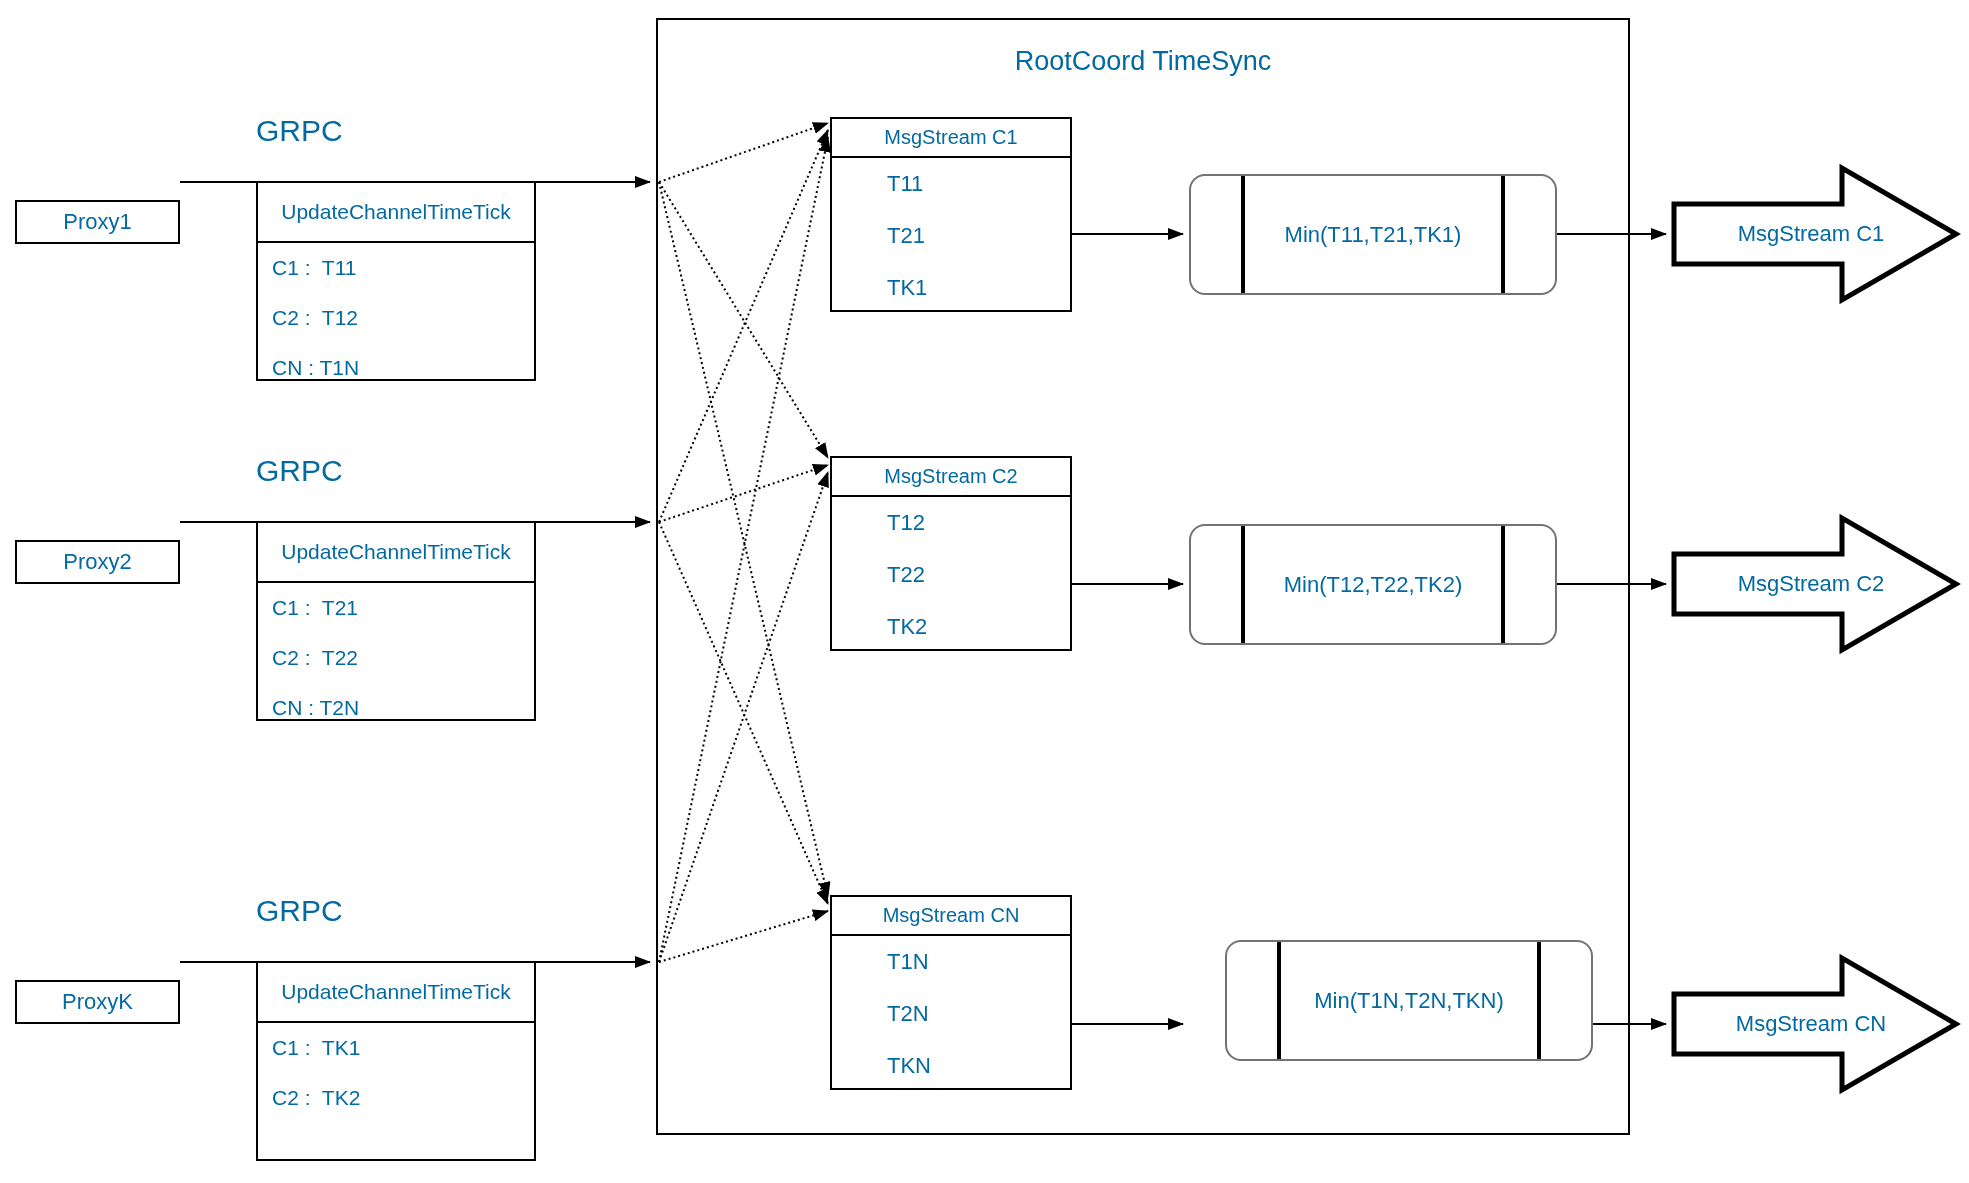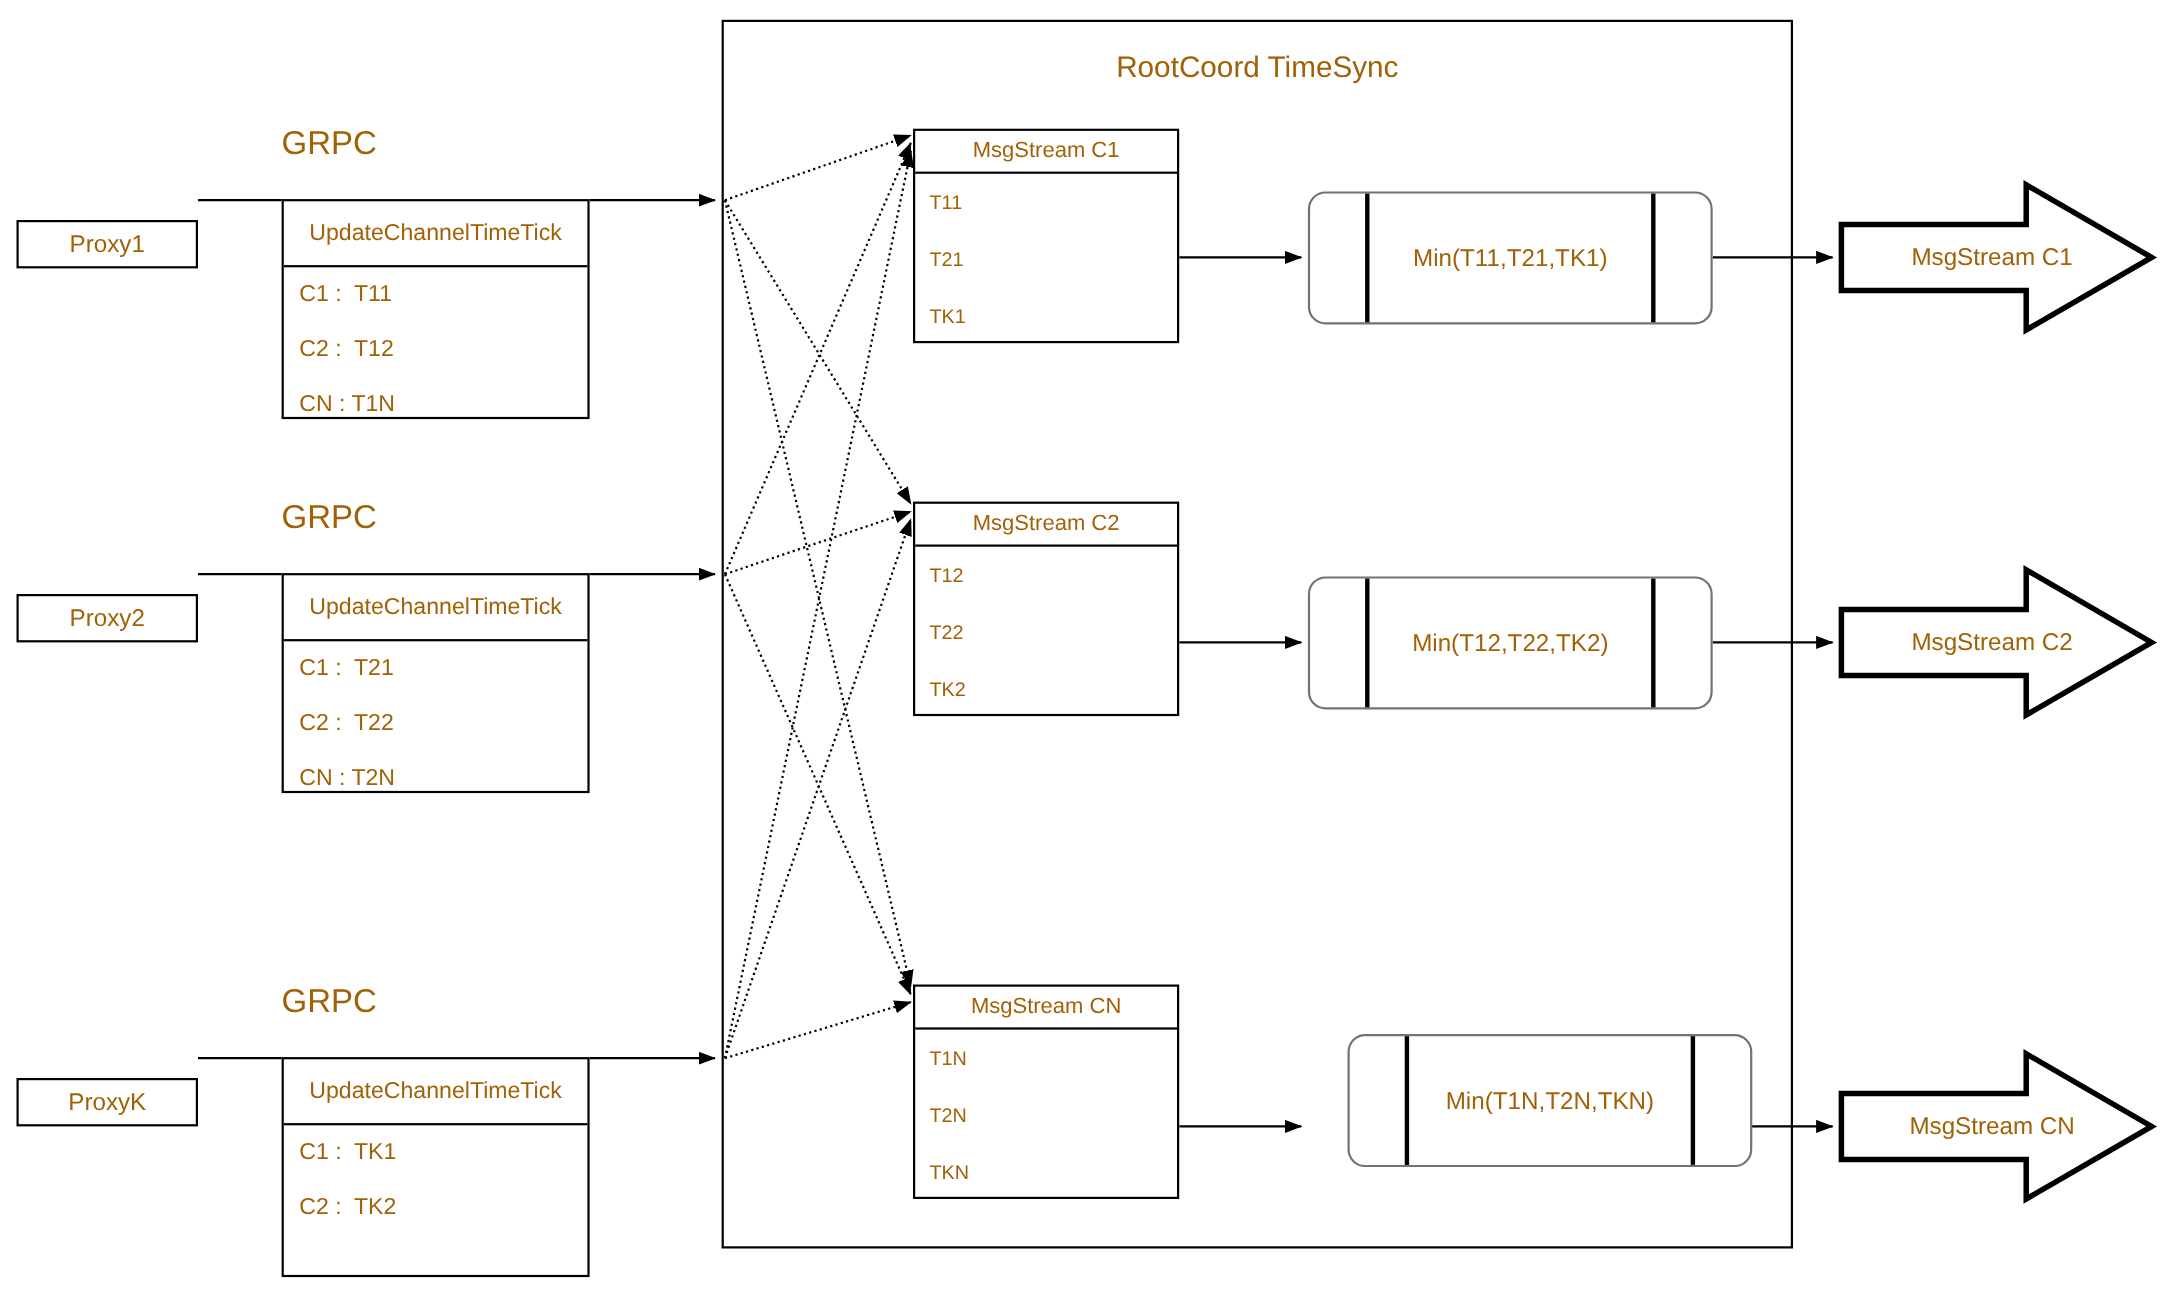--- a/index.html
+++ b/index.html
@@ -1,18 +1,18 @@
 <!DOCTYPE html>
 <html><head>
 <meta charset="utf-8">
 <style>
   html,body { margin:0; padding:0; background:#fff; }
   #canvas {
     position:relative; width:1969px; height:1183px; background:#fff;
-    font-family:"Liberation Sans", sans-serif; color:#a16207; overflow:hidden;
+    font-family:"Liberation Sans", sans-serif; color:#0369a1; overflow:hidden;
   }
   #wires { position:absolute; left:0; top:0; z-index:1; }
   .box { position:absolute; background:#fff; border:2px solid #000; box-sizing:border-box; z-index:2; }
   .proxy {
     width:165px; height:44px; display:flex; align-items:center; justify-content:center;
     font-size:22px;
     margin-top:40px;
   }
   .grpc {
     position:absolute; left:256px; width:280px; height:30px; text-align:left;
@@ -26,21 +26,21 @@
   .utable .trow {
     height:50px; display:flex; align-items:center; padding-left:14px;
     font-size:21px; white-space:pre;
   }
   .mstable { left:830px; width:242px; height:195px; }
   .mstable .thead {
     height:39px; border-bottom:2px solid #000; box-sizing:border-box;
     display:flex; align-items:center; justify-content:center; font-size:20px;
   }
   .mstable .trow {
-    height:52px; display:flex; align-items:center; padding-left:13px; font-size:18px;
+    height:52px; display:flex; align-items:center; padding-left:13px; font-size:22px;margin-left:42px;
   }
   .rootcoord {
     position:absolute; left:656px; top:18px; width:974px; height:1117px;
     border:2px solid #000; box-sizing:border-box; background:transparent; z-index:0;
   }
   .rootcoord .title {
     position:absolute; top:26px; left:0; right:0; text-align:center; font-size:27px;
   }
   .minbox {
     left:1189px; width:368px; height:121px; border:2px solid #737373; border-radius:16px;

